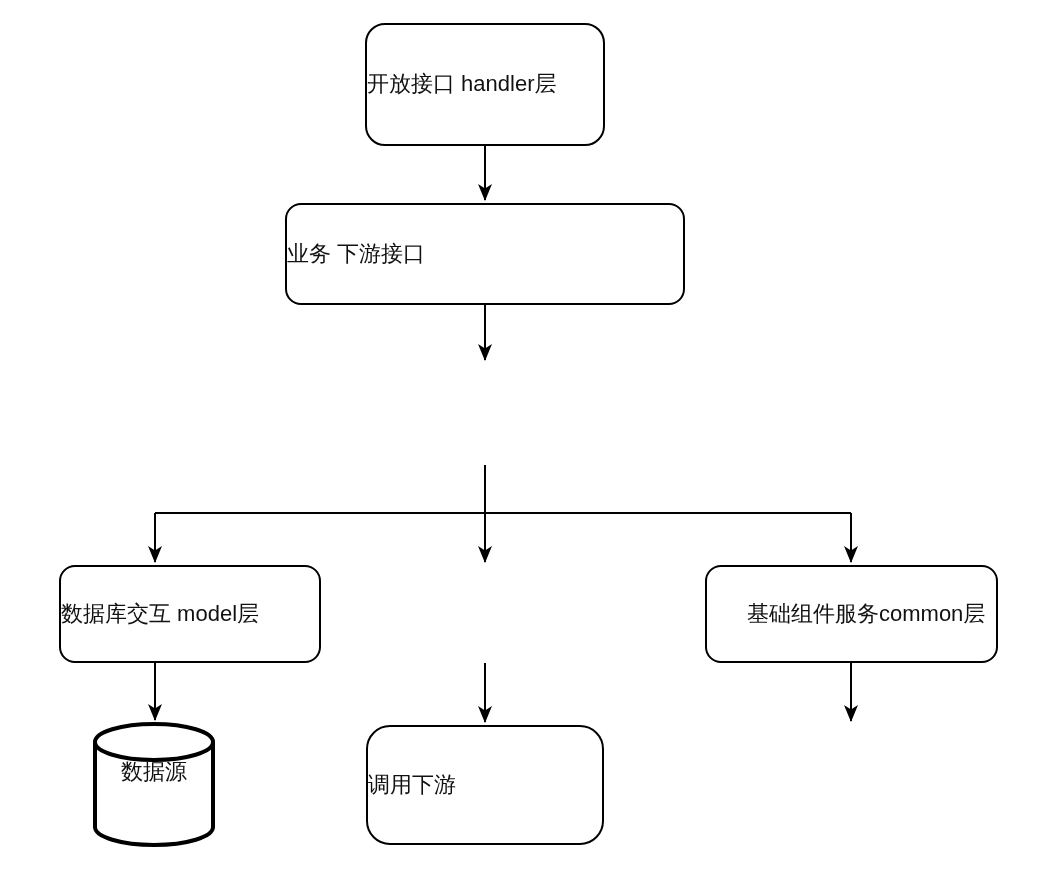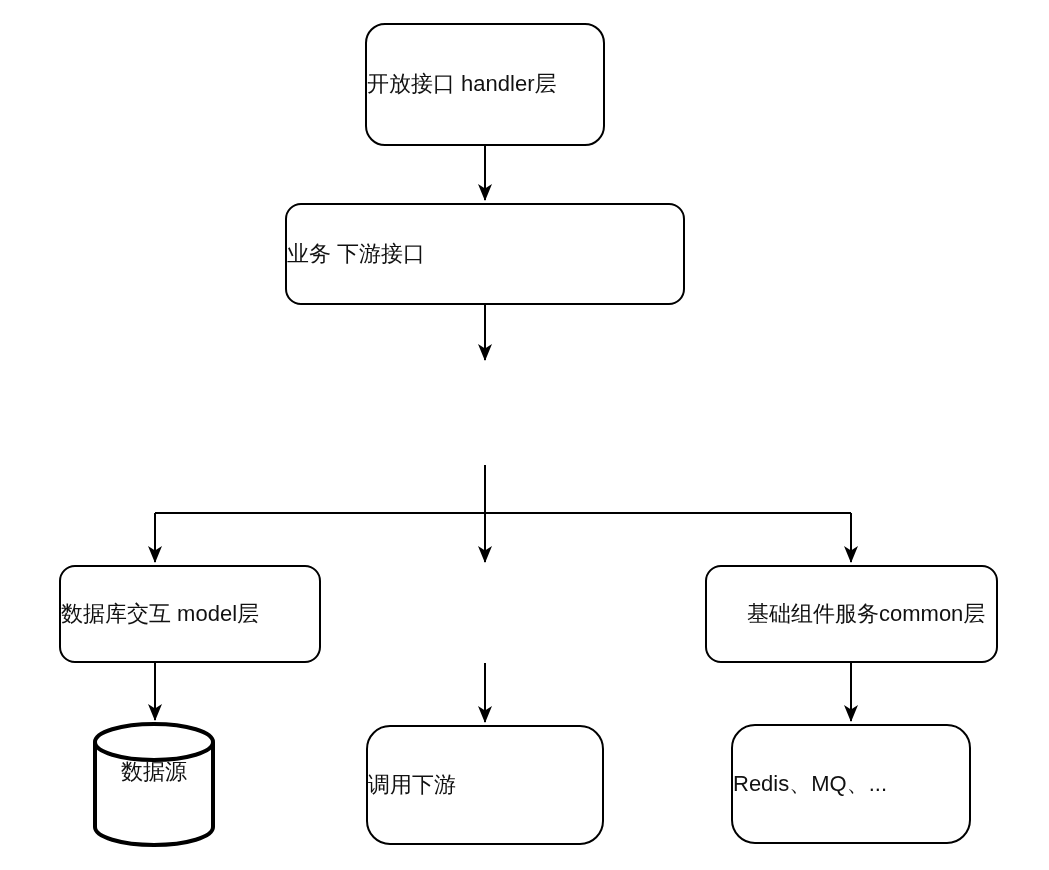--- a/index.html
+++ b/index.html
@@ -122,17 +122,14 @@
     <path d="M4,22 A59,18 0 0 0 122,22" fill="none" stroke="#000000" stroke-width="4"></path>
   </svg>
   <div class="cylinder-label">
     <span class="node-label">数据源</span>
   </div>
 
   <div class="node n-downstream">
     <span class="node-label">调用下游</span>
   </div>
 
-  <div class="node n-redis">
-    <span class="node-label">Redis、MQ、...</span>
-  </div>
 
 </div>
 
 </body></html>

